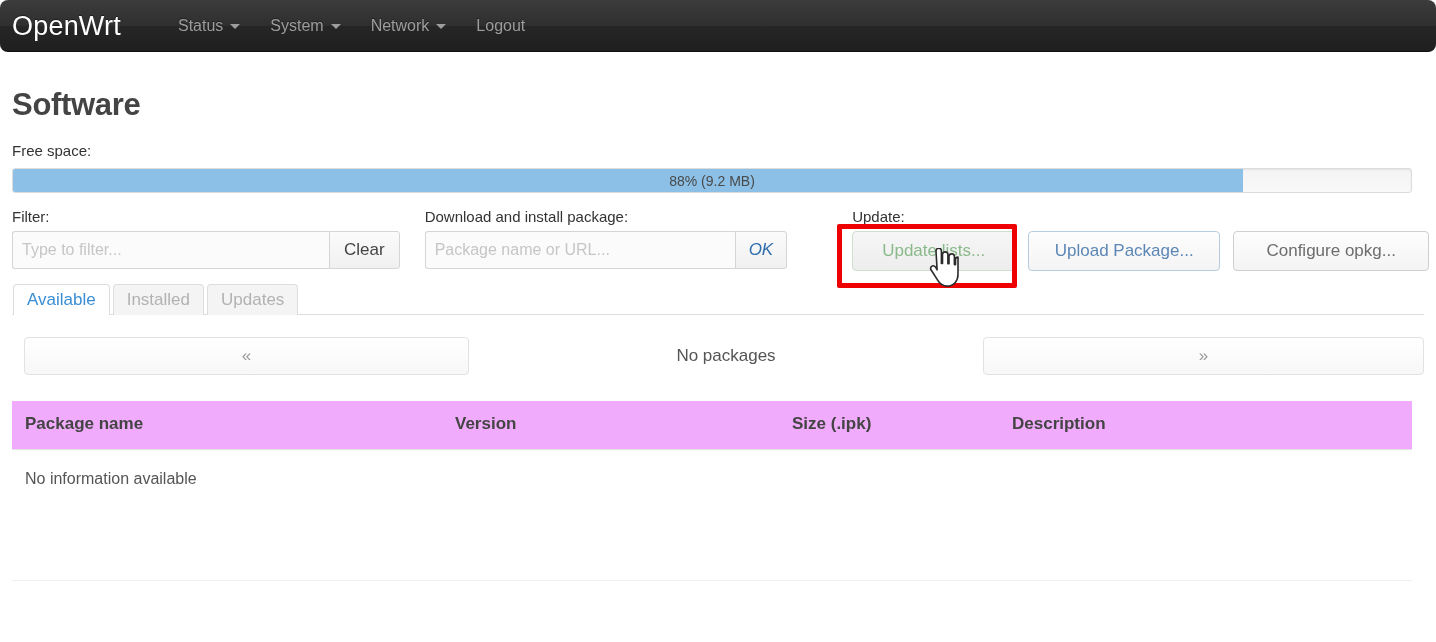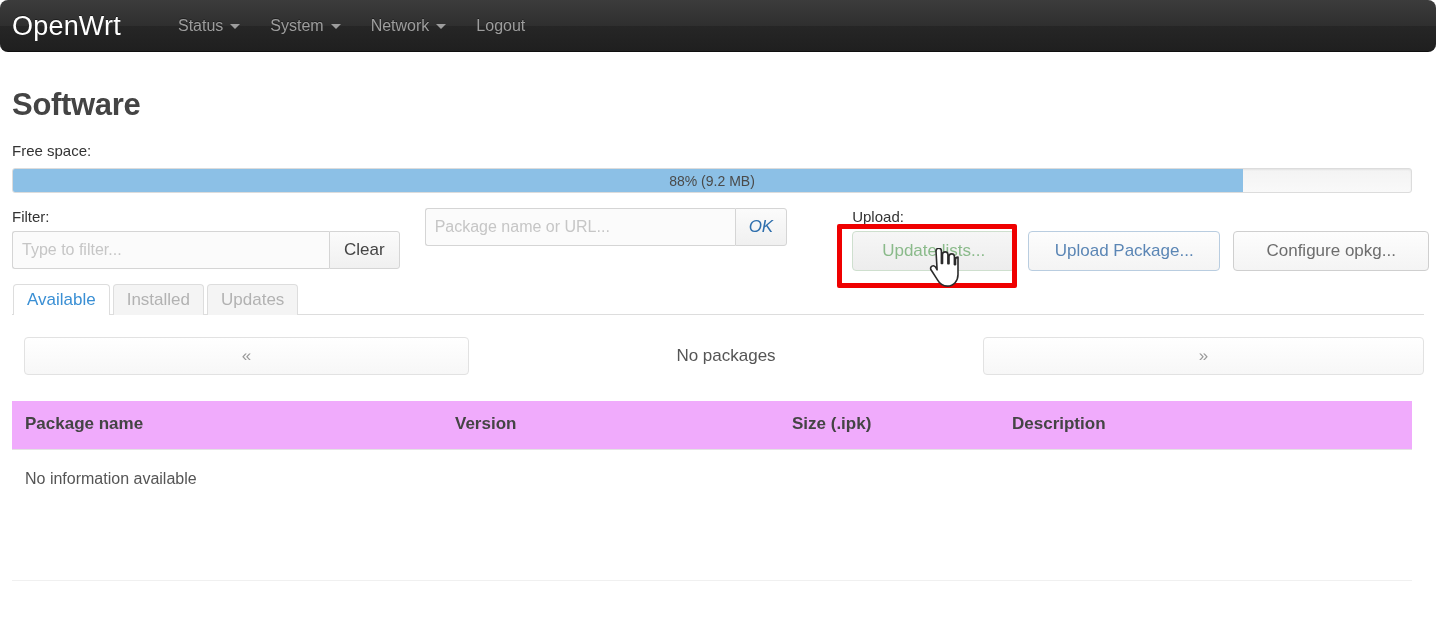--- a/index.html
+++ b/index.html
@@ -323,28 +323,29 @@
 
     <div class="ctrl-group filter-group">
       <div class="field-label">Filter:</div>
       <div class="input-group">
         <input class="text-input" type="text" placeholder="Type to filter..." style="">
         <button class="input-btn">Clear</button>
       </div>
     </div>
 
     <div class="ctrl-group dl-group">
+      <div class="field-label">Download and install package:</div>
       <div class="input-group">
         <input class="text-input" type="text" placeholder="Package name or URL..." style="">
         <button class="input-btn ok">OK</button>
       </div>
     </div>
 
     <div class="ctrl-group" style="margin-left:65px;">
-      <div class="field-label">Upload:</div>
+      <div class="field-label">Update:</div>
       <div style="display:flex; gap:13px;">
         <button class="action-btn green">Update lists...</button>
         <button class="action-btn blue">Upload Package...</button>
         <button class="action-btn gray">Configure opkg...</button>
       </div>
     </div>
 
     <div class="highlight-box" style="border-color: rgb(239, 0, 0);"></div>
 
     <div class="cursor-hand">

